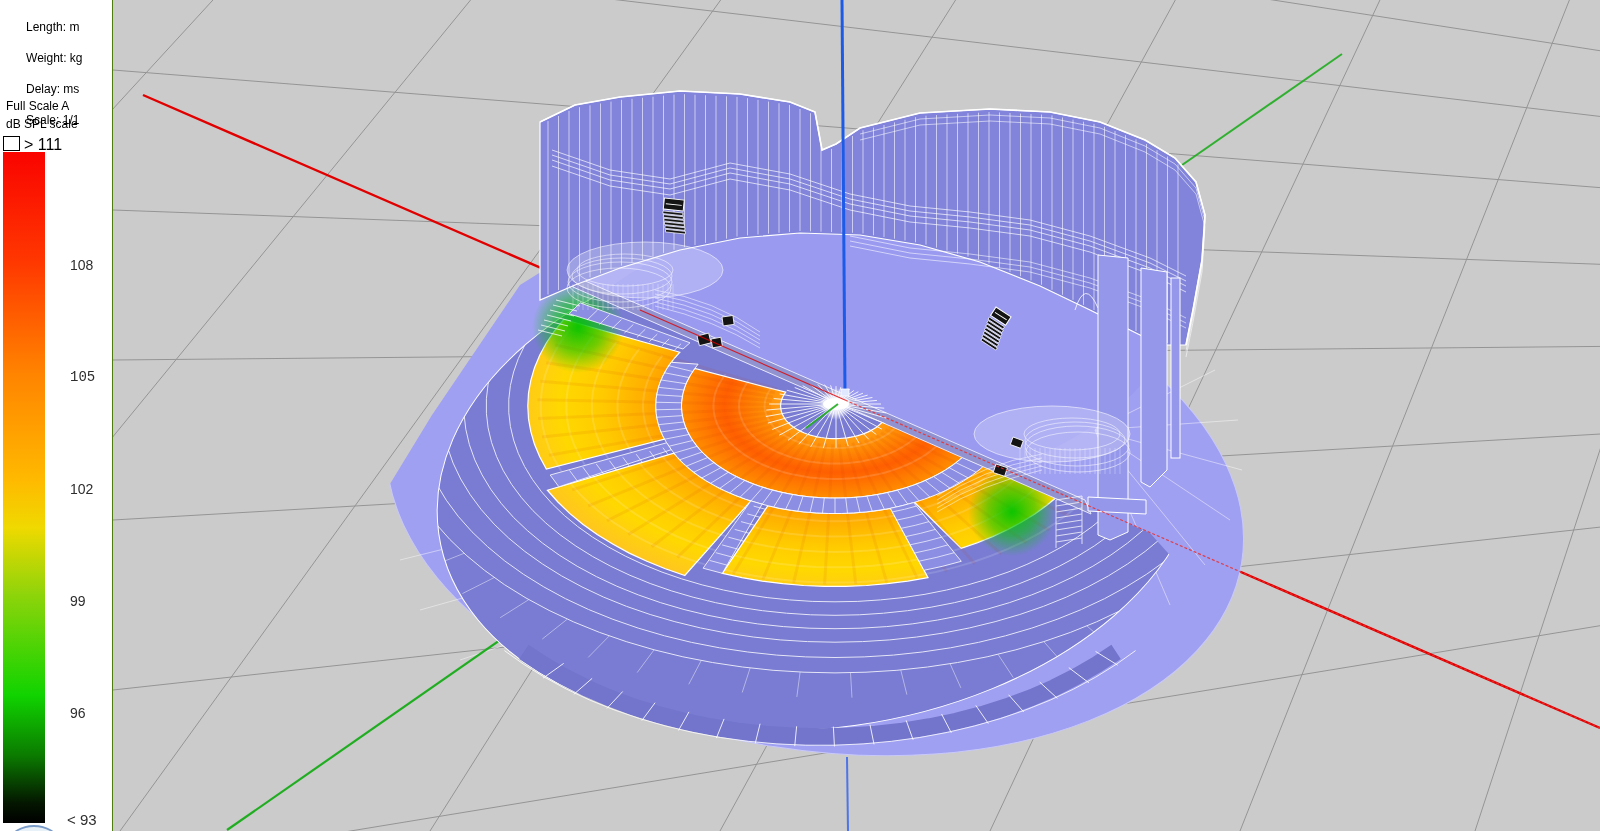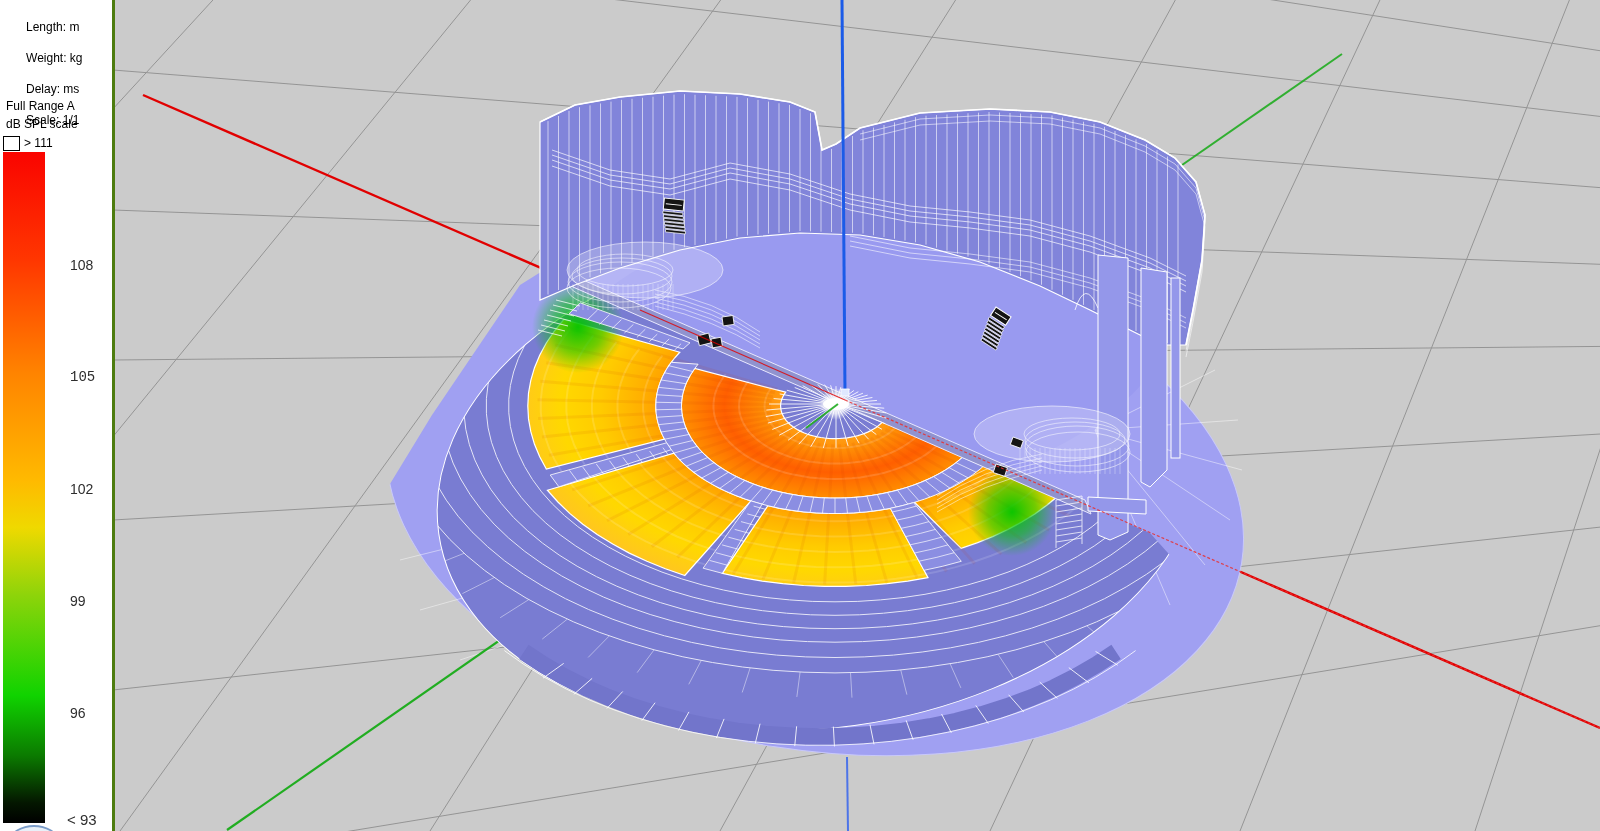--- a/index.html
+++ b/index.html
@@ -1,27 +1,27 @@
 <!DOCTYPE html>
 <html><head>
 <meta charset="utf-8">
 <style>
   html,body{margin:0;padding:0;background:#cbcbcb;font-family:"Liberation Sans",sans-serif;}
   #stagewrap{position:relative;width:1600px;height:831px;overflow:hidden;background:#cbcbcb;}
   #viewport{position:absolute;left:0;top:0;width:1600px;height:831px;}
   
   #sidebar{position:absolute;left:0;top:0;width:112px;height:831px;background:#ffffff;
-           border-right:3px solid #4d7c0f;z-index:10;overflow:hidden;}
+           border-right:1px solid #4d7c0f;z-index:10;overflow:hidden;}
   .sbtext{position:absolute;left:6px;color:#000;font-size:12px;line-height:15.5px;white-space:pre;}
   #info-block{top:4px;}
   #air-block{top:67px;}
   #band-label{top:99px;}
   #scale-title{top:117px;}
   #over-box{position:absolute;left:3px;top:136px;width:15px;height:13px;background:#fff;border:1px solid #000;}
-  #over-label{position:absolute;left:24px;top:136px;font-size:12px;color:#000;}
+  #over-label{position:absolute;left:24px;top:136px;font-size:16px;color:#000;}
   #spl-bar{position:absolute;left:3px;top:152px;width:42px;height:671px;}
   .tick{position:absolute;left:70px;font-size:14px;color:#2e2e2e;}
   #under-label{position:absolute;left:67px;top:811px;font-size:15px;color:#2e2e2e;}
   #logo{position:absolute;left:10px;top:825px;width:44px;height:26px;border:2px solid #7b9cc9;
         border-radius:50%;background:#e8f0f8;}
 </style>
 </head>
 <body>
 
 <div id="stagewrap">
@@ -558,21 +558,21 @@
         <line x1="847" y1="757" x2="848" y2="831" stroke="#4d74e8" stroke-width="2"></line>
       </svg></div>
 
   <div id="sidebar">
     <div id="info-block" class="sbtext">
       <span>Length: m</span><br>
       <span>Weight: kg</span><br>
       <span>Delay: ms</span><br>
       <span>Scale: 1/1</span>
     </div>
-    <div id="band-label" class="sbtext">Full Range A</div>
+    <div id="band-label" class="sbtext">Full Scale A</div>
     <div id="scale-title" class="sbtext">dB SPL scale</div>
     <div id="over-box"></div>
     <div id="over-label">&gt; 111</div>
     <div id="spl-bar" style="background: linear-gradient(rgb(250, 4, 0) 0%, rgb(255, 54, 0) 16%, rgb(255, 132, 0) 33%, rgb(255, 186, 0) 49%, rgb(239, 217, 0) 56%, rgb(142, 212, 10) 66%, rgb(16, 211, 0) 81%, rgb(11, 122, 0) 90%, rgb(4, 23, 0) 97%, rgb(0, 0, 0) 100%);"></div>
     <div id="ticks">
         <div class="tick" style="top: 257px;">108</div>
         <div class="tick" style="top: 369px; font-family: Liberation Mono, monospace;">105</div>
         <div class="tick" style="top: 481px; text-align: right;">102</div>
         <div class="tick" style="top: 593px;">99</div>
         <div class="tick" style="top: 705px;">96</div>

